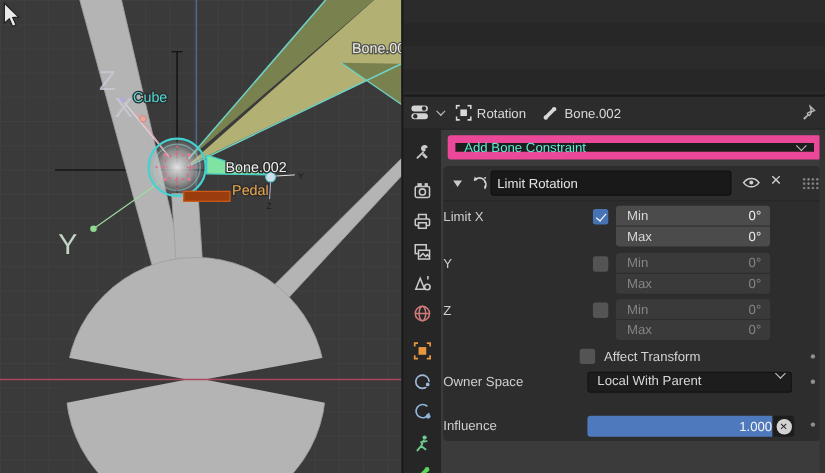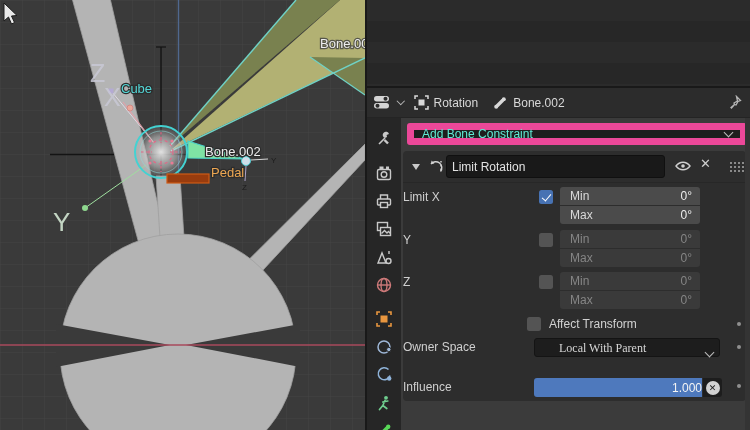--- a/index.html
+++ b/index.html
@@ -44,21 +44,21 @@
   .numgroup{position:absolute;left:157px;width:158px;}
   .numfield{position:relative;width:140px;height:18px;background:#4b4b4b;margin-bottom:1px;display:flex;align-items:center;box-sizing:border-box;padding:0 8px 0 10px;}
   .numfield.top{border-radius:3px 3px 0 0;}
   .numfield.bot{border-radius:0 0 3px 3px;}
   .numfield .k{flex:1;color:#d8d8d8;}
   .numfield .v{color:#ededed;}
   .dim .numfield{background:#3a3a3a;}
   .dim .numfield .k,.dim .numfield .v{color:#858585;}
   .freelabel{position:absolute;height:16px;line-height:16px;color:#d2d2d2;}
   .dropdown{position:absolute;left:131px;width:186px;height:19px;background:#1d1d1d;border:1px solid #141414;border-radius:3px;
-            box-sizing:border-box;display:flex;align-items:flex-end;padding:0 6px 0 24px;color:#d6d6d6;font-family:Liberation Serif, serif;}
+            box-sizing:border-box;display:flex;align-items:flex-start;padding:0 6px 0 8px;color:#d6d6d6;}
   .dropdown .lbl{flex:1;}
   .slider{position:absolute;left:131px;width:168px;height:19px;background:#4e79bd;border-radius:3px 0 0 3px;
           display:flex;align-items:center;justify-content:flex-end;color:#f4f4f4;}
   .xbtn{position:absolute;left:300px;width:19px;height:19px;background:#1d1d1d;border-radius:0 3px 3px 0;
         display:flex;align-items:center;justify-content:center;}
   .xbtn .circ{width:14px;height:14px;border-radius:50%;background:#d2d2d2;color:#1c1c1c;font-size:9px;line-height:14px;text-align:center;font-weight:bold;}
   .dot{position:absolute;width:4px;height:4px;border-radius:50%;background:#8f8f8f;left:334px;}
   svg{display:block;}
 </style>
 </head>

